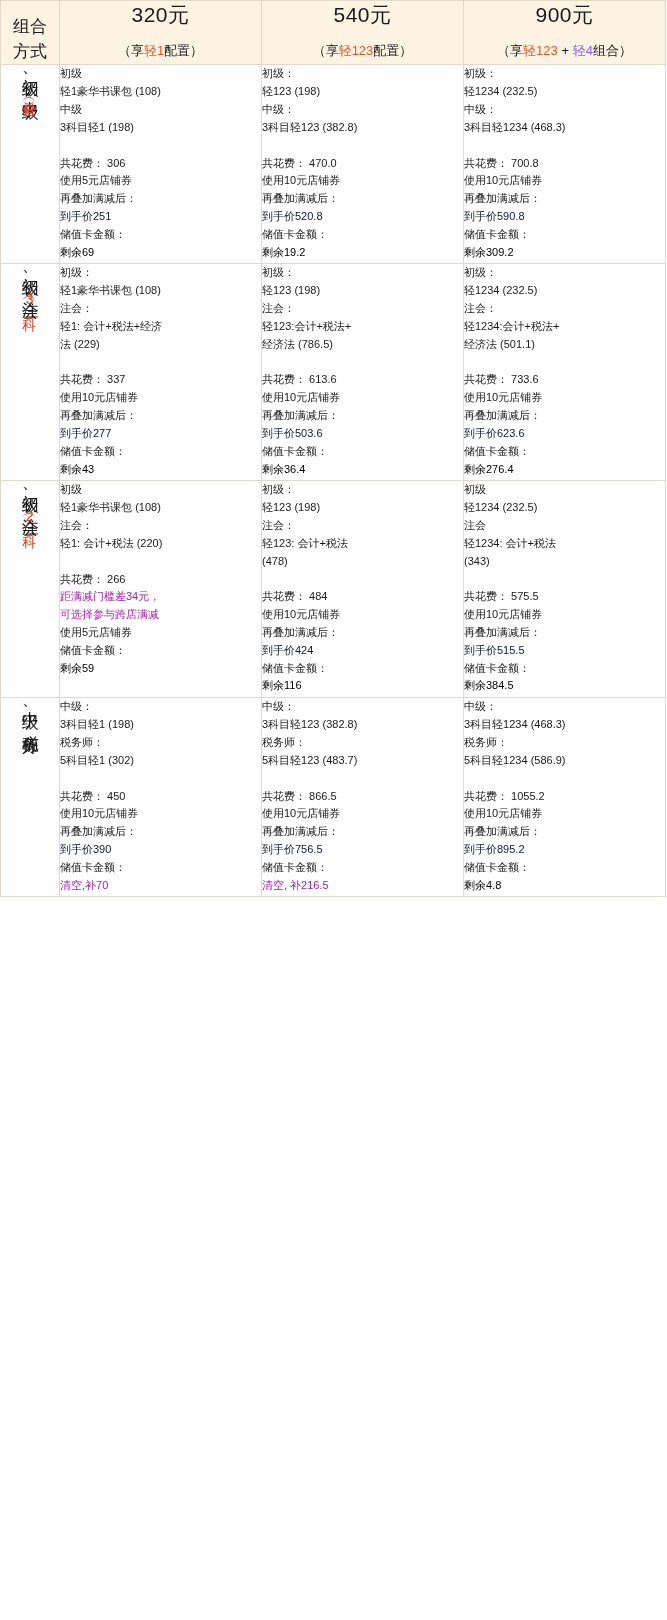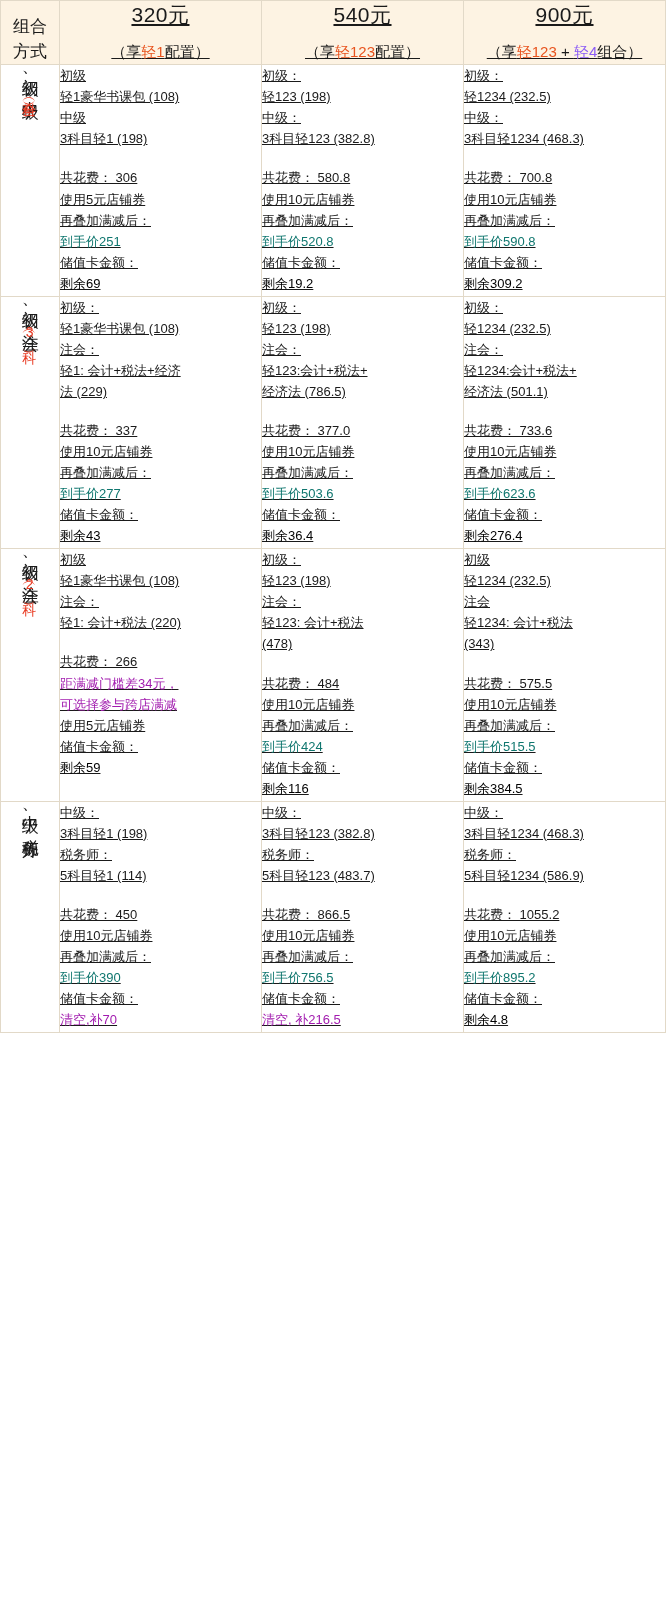--- a/index.html
+++ b/index.html
@@ -43,28 +43,26 @@
     color: #1a1a1a;
     padding-top: 14px !important;
   }
   .hdr-corner .l1, .hdr-corner .l2 { display: block; }
   .hdr-price {
     font-size: 21px;
     color: #1a1a1a;
     display: block;
     margin-bottom: 12px;
     letter-spacing: .5px;
-    text-decoration: underline;
   }
   .hdr-sub {
-    font-size: 15px;
+    font-size: 13px;
     color: #1a1a1a;
     display: block;
     line-height: 1.5;
-    text-decoration: underline;
   }
   .hdr-sub .hl { color: #e8541f; }
   .hdr-sub .hl2 { color: #8b5cf6; }
 
   
   td.rowlabel {
     background: #ffffff;
     text-align: center;
     vertical-align: middle;
     padding: 4px 2px;
@@ -81,30 +79,29 @@
   }
   .vert .sub {
     color: #e8371f;
     font-size: 14px;
     letter-spacing: 0;
   }
 
   
   td.cell {
     padding: 16px 14px 18px 14px;
-    font-size: 13px;
+    font-size: 11px;
     line-height: 1.62;
     color: #1a1a1a;
     background: #fff;
-    text-decoration: underline;
   }
   .grp { margin-bottom: 2px; }
   .gap { height: 16px; }
   .line { display: block; white-space: normal; }
-  .red { color: #0f766e; }
+  .red { color: #0f172a; }
   .blue { color: #000000; }
   .green { color: #a21caf; }
 </style>
 </head>
 <body>
 
 <div class="sheet">
   <table class="matrix">
     <colgroup>
       <col class="col-label">
@@ -154,21 +151,21 @@
           </td>
           <td class="cell">
             <div class="grp">
               <span class="line">初级：</span>
               <span class="line">轻123 (198)</span>
               <span class="line">中级：</span>
               <span class="line">3科目轻123 (382.8)</span>
             </div>
             <div class="gap"></div>
             <div class="grp">
-              <span class="line">共花费： 580.8</span>
+              <span class="line">共花费： 470.0</span>
               <span class="line">使用10元店铺券</span>
               <span class="line">再叠加满减后：</span>
               <span class="line red">到手价520.8</span>
               <span class="line">储值卡金额：</span>
               <span class="line blue">剩余19.2</span>
             </div>
           </td>
           <td class="cell">
             <div class="grp">
               <span class="line">初级：</span>
@@ -210,21 +207,21 @@
           <td class="cell">
             <div class="grp">
               <span class="line">初级：</span>
               <span class="line">轻123 (198)</span>
               <span class="line">注会：</span>
               <span class="line">轻123:会计+税法+</span>
               <span class="line">经济法 (786.5)</span>
             </div>
             <div class="gap"></div>
             <div class="grp">
-              <span class="line">共花费： 377.0</span>
+              <span class="line">共花费： 613.6</span>
               <span class="line">使用10元店铺券</span>
               <span class="line">再叠加满减后：</span>
               <span class="line red">到手价503.6</span>
               <span class="line">储值卡金额：</span>
               <span class="line blue">剩余36.4</span>
             </div>
           </td>
           <td class="cell">
             <div class="grp">
               <span class="line">初级：</span>
@@ -300,21 +297,21 @@
             </div>
           </td>
         </tr>
         <tr>
           <td class="rowlabel"><span class="vert">中级、税务师</span></td>
           <td class="cell">
             <div class="grp">
               <span class="line">中级：</span>
               <span class="line">3科目轻1 (198)</span>
               <span class="line">税务师：</span>
-              <span class="line">5科目轻1 (114)</span>
+              <span class="line">5科目轻1 (302)</span>
             </div>
             <div class="gap"></div>
             <div class="grp">
               <span class="line">共花费： 450</span>
               <span class="line">使用10元店铺券</span>
               <span class="line">再叠加满减后：</span>
               <span class="line red">到手价390</span>
               <span class="line">储值卡金额：</span>
               <span class="line green">清空,补70</span>
             </div>

